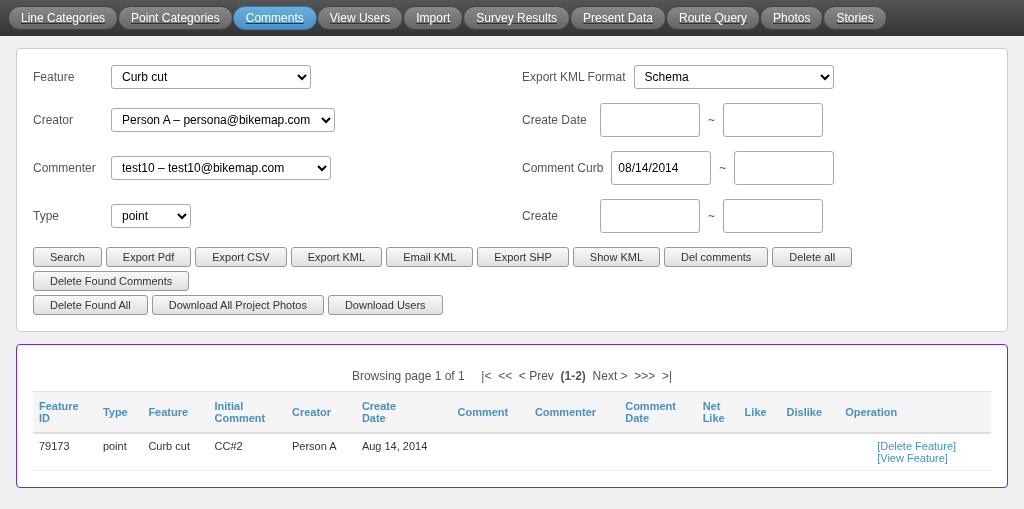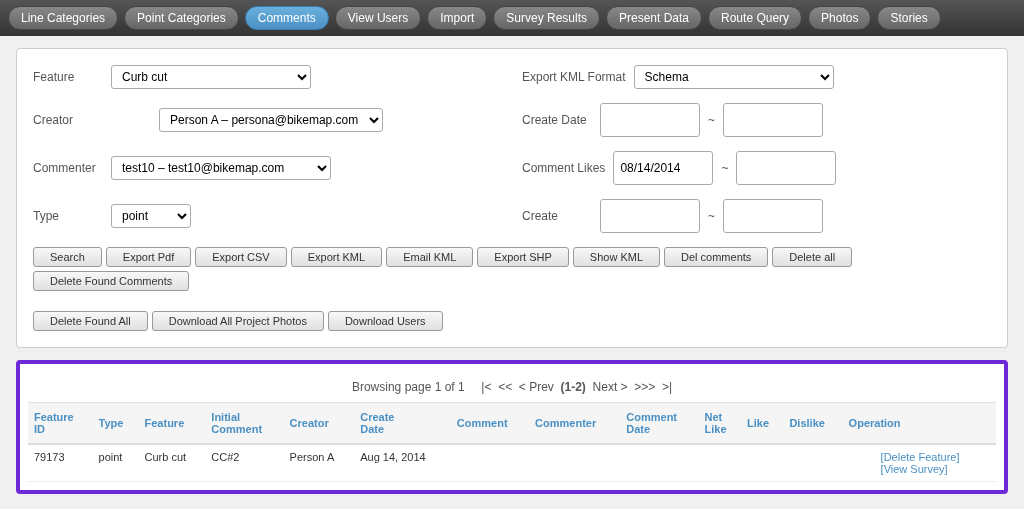--- a/index.html
+++ b/index.html
@@ -3,23 +3,23 @@
   <meta charset="utf-8">
   <style>
     * { box-sizing: border-box; margin: 0; padding: 0; }
     body { font-family: Arial, sans-serif; font-size: 12px; background: #f0f0f0; color: #333; }
 
     
     .navbar {
       background: linear-gradient(to bottom, #555, #333);
       padding: 6px 8px;
       display: flex;
-      gap: 6px;
       flex-wrap: wrap;
       align-items: center;
+      text-decoration: underline;
     }
     .nav-btn {
       background: linear-gradient(to bottom, #888, #666);
       color: #fff;
       border: 1px solid #444;
       border-radius: 12px;
       padding: 4px 12px;
       font-size: 12px;
       cursor: pointer;
       white-space: nowrap;
@@ -102,23 +102,23 @@
       background: linear-gradient(to bottom, #f8f8f8, #e0e0e0);
       font-size: 11px;
       cursor: pointer;
       white-space: nowrap;
       color: #333;
     }
 
     
     .results-panel {
       background: #fff;
-      border: 4px solid #6d28d9;
+      border: 1px solid #6d28d9;
       border-radius: 4px;
-      padding: 8px;
+      padding: 16px;
     }
     .results-header {
       text-align: center;
       padding: 8px;
       font-size: 12px;
       color: #555;
       border-bottom: 1px solid #e0e0e0;
     }
     .pagination {
       display: inline;
@@ -186,21 +186,21 @@
         <span class="filter-label">Export KML Format</span>
         <select class="filter-select filter-select-wide">
           <option>Schema</option>
         </select>
       </div>
     </div>
 
     <div class="filter-row">
       <div class="filter-group">
         <span class="filter-label">Creator</span>
-        <select class="filter-select" style="min-width:220px;margin-left:48px;">
+        <select class="filter-select" style="min-width:220px;">
           <option>Person A – persona@bikemap.com</option>
         </select>
       </div>
       <div class="filter-group">
         <span class="filter-label">Create Date</span>
         <div class="date-pair">
           <input class="filter-input" type="text" style="">
           <span class="filter-dash">~</span>
           <input class="filter-input" type="text" style="">
         </div>
@@ -208,21 +208,21 @@
     </div>
 
     <div class="filter-row">
       <div class="filter-group">
         <span class="filter-label">Commenter</span>
         <select class="filter-select" style="min-width:220px;">
           <option>test10 – test10@bikemap.com</option>
         </select>
       </div>
       <div class="filter-group">
-        <span class="filter-label">Comment Likes</span>
+        <span class="filter-label">Comment Curb</span>
         <div class="date-pair">
           <input class="filter-input" type="text" value="08/14/2014" style="">
           <span class="filter-dash">~</span>
           <input class="filter-input" type="text" style="">
         </div>
       </div>
     </div>
 
     <div class="filter-row">
       <div class="filter-group">
@@ -247,21 +247,21 @@
       <button class="action-btn">Export CSV</button>
       <button class="action-btn">Export KML</button>
       <button class="action-btn">Email KML</button>
       <button class="action-btn">Export SHP</button>
       <button class="action-btn">Show KML</button>
       <button class="action-btn">Del comments</button>
       <button class="action-btn">Delete all</button>
       <button class="action-btn">Delete Found Comments</button>
     </div>
 
-    <div class="action-buttons" style="margin-top:20px;">
+    <div class="action-buttons" style="margin-top:4px;">
       <button class="action-btn">Delete Found All</button>
       <button class="action-btn">Download All Project Photos</button>
       <button class="action-btn">Download Users</button>
     </div>
   </div>
 
   <div class="results-panel">
     <div class="results-header">
       <span>Browsing page 1 of 1</span>
       &nbsp;&nbsp;&nbsp;
@@ -295,19 +295,19 @@
             <td>Curb cut</td>
             <td>CC#2</td>
             <td>Person A</td>
             <td>Aug 14, 2014</td>
             <td></td>
             <td></td>
             <td></td>
             <td></td>
             <td></td>
             <td></td>
-            <td><a class="op-link">[Delete Feature]</a><br><a class="op-link">[View Survey]</a><br></td>
+            <td><a class="op-link">[Delete Feature]</a><br><a class="op-link">[View Feature]</a><br></td>
           </tr>
         </tbody>
     </table>
   </div>
 
 </div>
 
 </body></html>

